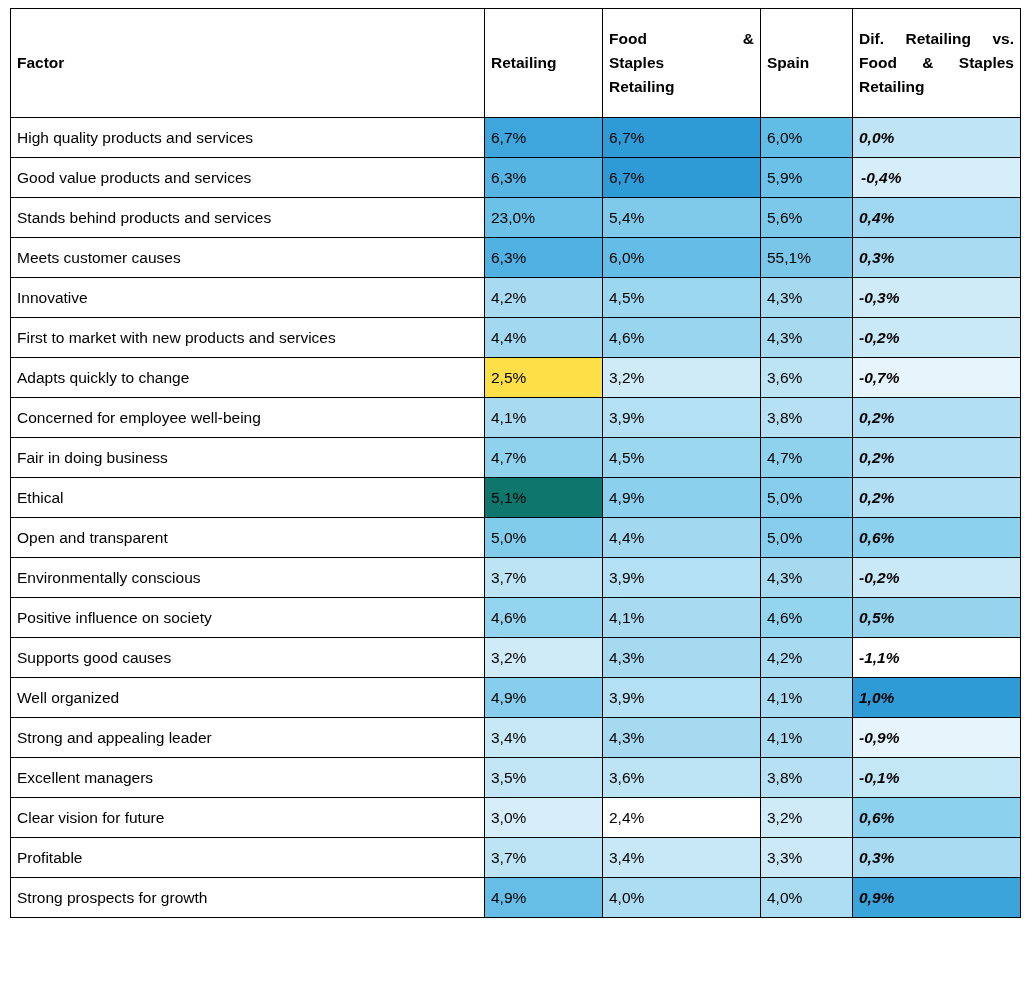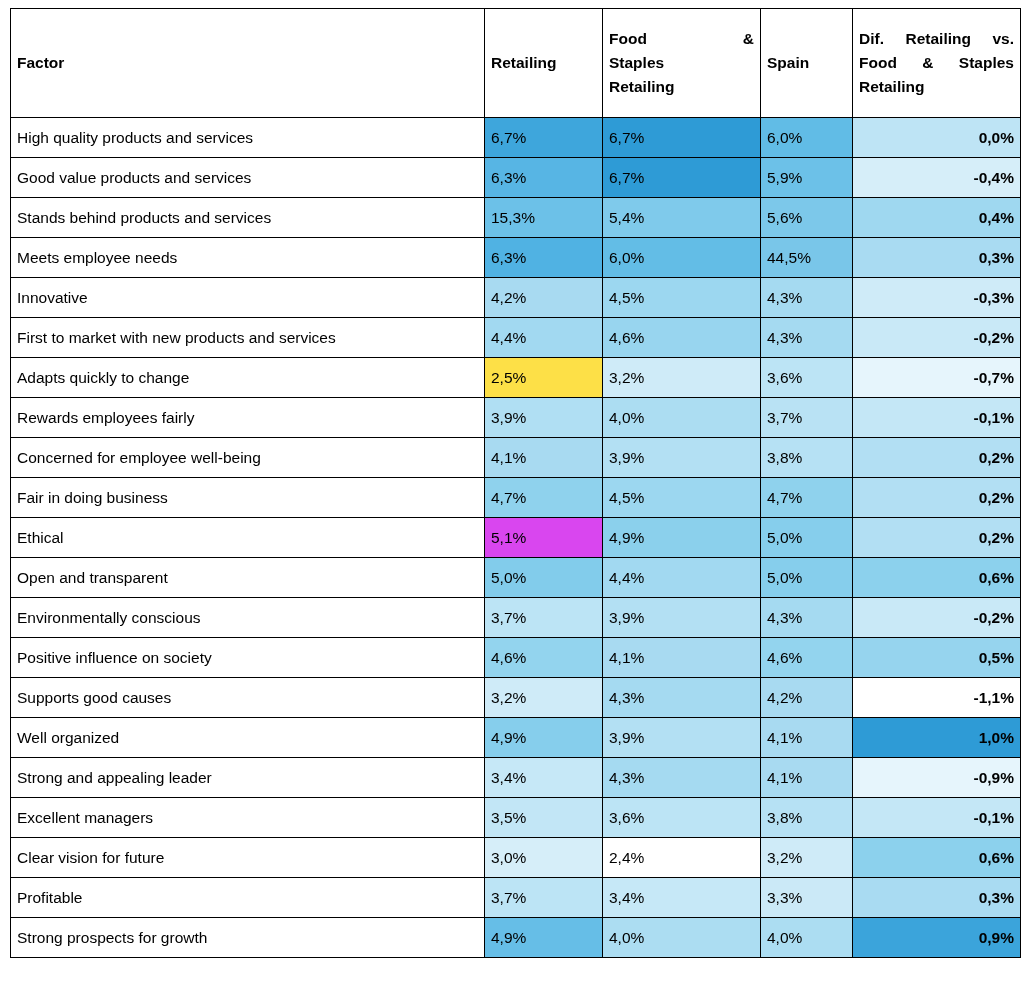--- a/index.html
+++ b/index.html
@@ -69,22 +69,23 @@
   }
   tbody td.factor {
     text-align: left;
     font-weight: normal;
   }
   tbody td.num {
     text-align: left;
     font-weight: normal;
   }
   tbody td.dif {
-    text-align: right;
+    text-align: left;
     font-weight: bold;
+    font-style: italic;
   }
 </style>
 </head>
 <body>
 
 <div class="sheet">
   <table class="reptable">
     <colgroup>
       <col class="c-factor">
       <col class="c-ret">
@@ -119,30 +120,30 @@
         </tr>
         <tr>
           <td class="factor">Good value products and services</td>
           <td class="num" style="background: rgb(87, 181, 228);">6,3%</td>
           <td class="num" style="background: rgb(46, 155, 214);">6,7%</td>
           <td class="num" style="background: rgb(108, 193, 232);">5,9%</td>
           <td class="dif" style="background: rgb(214, 238, 249); padding-left: 8px;">-0,4%</td>
         </tr>
         <tr>
           <td class="factor">Stands behind products and services</td>
-          <td class="num" style="background: rgb(108, 193, 232);">15,3%</td>
+          <td class="num" style="background: rgb(108, 193, 232);">23,0%</td>
           <td class="num" style="background: rgb(127, 202, 235);">5,4%</td>
           <td class="num" style="background: rgb(124, 200, 234);">5,6%</td>
           <td class="dif" style="background: rgb(159, 216, 240);">0,4%</td>
         </tr>
         <tr>
-          <td class="factor">Meets employee needs</td>
+          <td class="factor">Meets customer causes</td>
           <td class="num" style="background: rgb(80, 178, 227);">6,3%</td>
           <td class="num" style="background: rgb(99, 189, 230);">6,0%</td>
-          <td class="num" style="background: rgb(121, 198, 233);">44,5%</td>
+          <td class="num" style="background: rgb(121, 198, 233);">55,1%</td>
           <td class="dif" style="background: rgb(169, 219, 242);">0,3%</td>
         </tr>
         <tr>
           <td class="factor">Innovative</td>
           <td class="num" style="background: rgb(168, 218, 241);">4,2%</td>
           <td class="num" style="background: rgb(156, 215, 240);">4,5%</td>
           <td class="num" style="background: rgb(165, 218, 241);">4,3%</td>
           <td class="dif" style="background: rgb(207, 235, 248);">-0,3%</td>
         </tr>
         <tr>
@@ -153,43 +154,36 @@
           <td class="dif" style="background: rgb(201, 233, 247);">-0,2%</td>
         </tr>
         <tr>
           <td class="factor">Adapts quickly to change</td>
           <td class="num" style="background: #fde047;">2,5%</td>
           <td class="num" style="background: rgb(207, 235, 248);">3,2%</td>
           <td class="num" style="background: rgb(188, 228, 245);">3,6%</td>
           <td class="dif" style="background: rgb(230, 245, 252);">-0,7%</td>
         </tr>
         <tr>
-          <td class="factor">Rewards employees fairly</td>
-          <td class="num" style="background: rgb(176, 223, 243);">3,9%</td>
-          <td class="num" style="background: rgb(172, 221, 242);">4,0%</td>
-          <td class="num" style="background: rgb(185, 226, 244);">3,7%</td>
-          <td class="dif" style="background: rgb(196, 231, 246);">-0,1%</td>
-        </tr>
-        <tr>
           <td class="factor">Concerned for employee well-being</td>
           <td class="num" style="background: rgb(168, 218, 241);">4,1%</td>
           <td class="num" style="background: rgb(179, 224, 243);">3,9%</td>
           <td class="num" style="background: rgb(182, 225, 244);">3,8%</td>
           <td class="dif" style="background: rgb(178, 223, 243);">0,2%</td>
         </tr>
         <tr>
           <td class="factor">Fair in doing business</td>
           <td class="num" style="background: rgb(143, 210, 237);">4,7%</td>
           <td class="num" style="background: rgb(156, 215, 240);">4,5%</td>
           <td class="num" style="background: rgb(143, 210, 237);">4,7%</td>
           <td class="dif" style="background: rgb(178, 223, 243);">0,2%</td>
         </tr>
         <tr>
           <td class="factor">Ethical</td>
-          <td class="num" style="background: #d946ef;">5,1%</td>
+          <td class="num" style="background: #0f766e;">5,1%</td>
           <td class="num" style="background: rgb(139, 208, 236);">4,9%</td>
           <td class="num" style="background: rgb(134, 206, 236);">5,0%</td>
           <td class="dif" style="background: rgb(178, 223, 243);">0,2%</td>
         </tr>
         <tr>
           <td class="factor">Open and transparent</td>
           <td class="num" style="background: rgb(130, 204, 235);">5,0%</td>
           <td class="num" style="background: rgb(162, 217, 241);">4,4%</td>
           <td class="num" style="background: rgb(134, 206, 236);">5,0%</td>
           <td class="dif" style="background: rgb(140, 209, 237);">0,6%</td>

